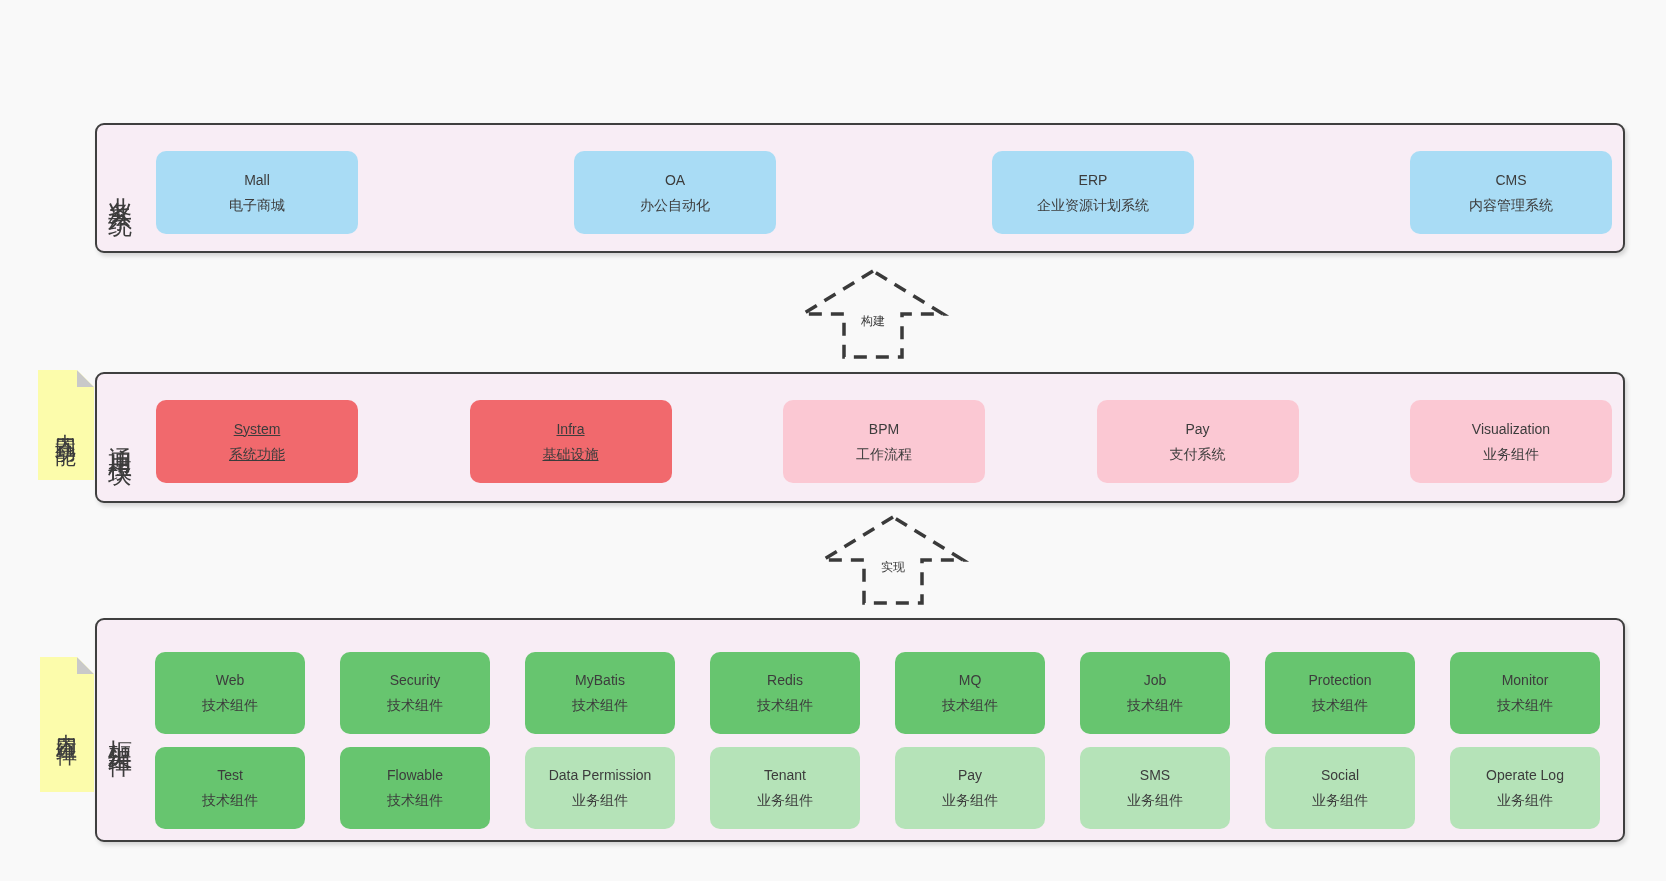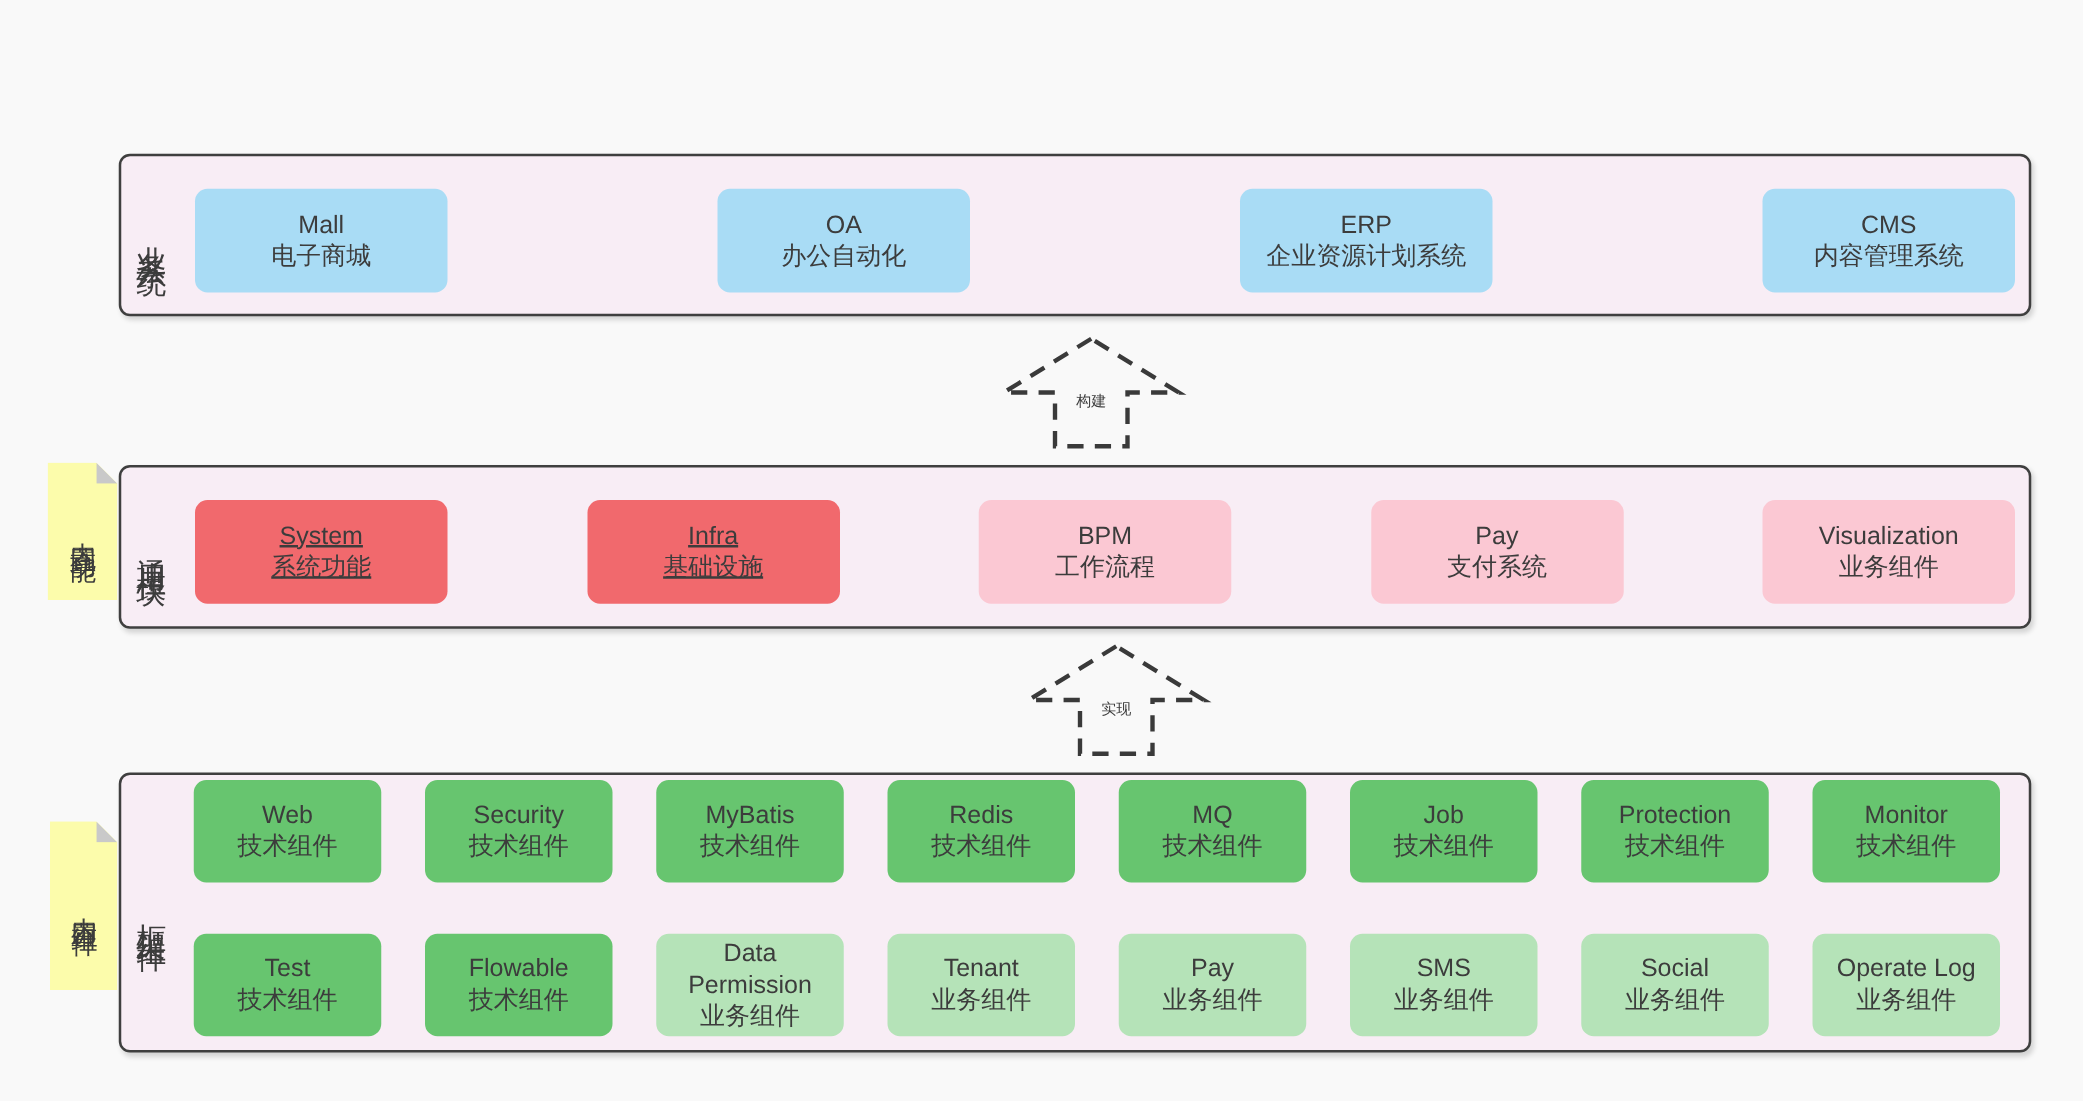--- a/index.html
+++ b/index.html
@@ -48,31 +48,31 @@
 
   .box-row{
     position:absolute;
     display:flex;
     justify-content:space-between;
     align-items:stretch;
   }
   #band-business  .box-row{left:59px; top:26px; width:1456px; height:83px;}
   #band-modules   .box-row{left:59px; top:26px; width:1456px; height:83px;}
   #band-components .box-row{left:58px; width:1445px; height:82px;}
-  #band-components .row-1{top:4px;}
+  #band-components .row-1{top:32px;}
   #band-components .row-2{top:127px;}
 
   .box{
     border-radius:10px;
     display:flex;
     flex-direction:column;
     align-items:center;
     justify-content:center;
     text-align:center;
-    font-size:20px;
+    font-size:14px;
     line-height:25px;
     padding:2px 6px;
   }
   .wide .box{width:202px;}
   .narrow .box{width:150px;}
   .v-blue{background:var(--blue);}
   .v-red{background:var(--red);text-decoration:underline;}
   .v-pink{background:var(--pink);}
   .v-green{background:var(--green);}
   .v-green-light{background:var(--green-light);}

